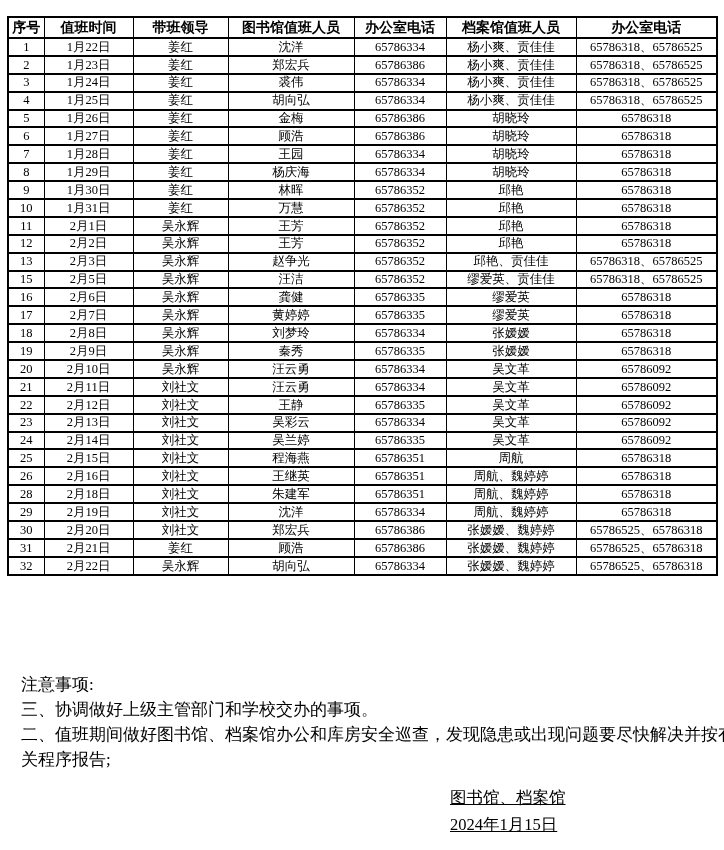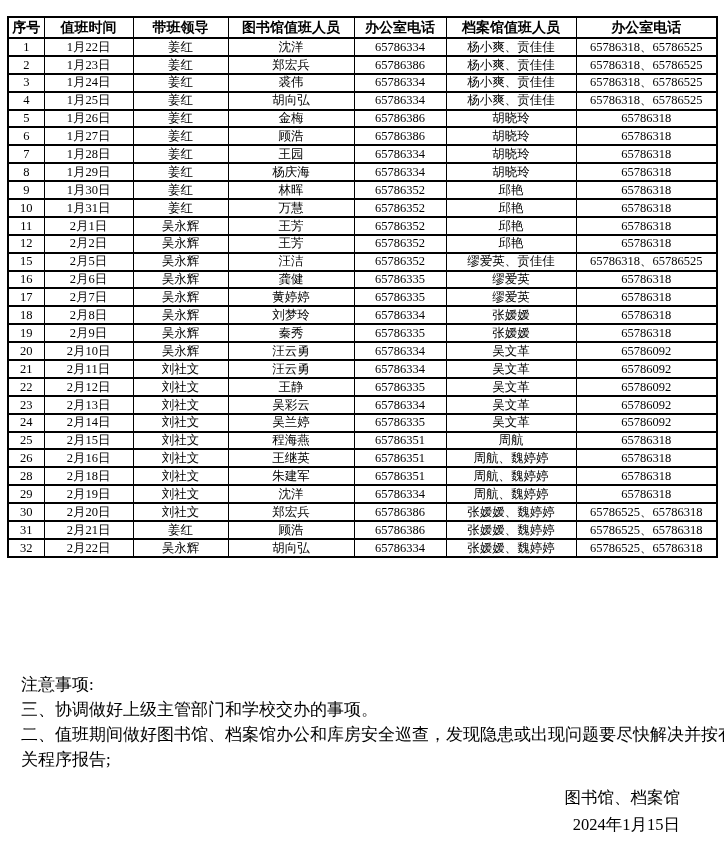--- a/index.html
+++ b/index.html
@@ -47,23 +47,24 @@
     position: absolute; left: 5px; top: 672px; width: 716px;
     font-size: 17px;
     line-height: 25px;
     text-align: left;
     margin-left: 16px;
   }
   .notes div { min-height: 25px; }
 
   .signature {
     position: absolute; left: 450px; top: 784px; width: 230px;
-    text-align: right;
+    text-align: left;
     font-size: 16.5px;
     line-height: 27px;
+    text-decoration: underline;
   }
 </style>
 </head>
 <body>
 
 <div class="page">
 
   <table class="duty">
     <colgroup>
       <col style="width:36px">
@@ -188,20 +189,29 @@
         <tr>
           <td>12</td>
           <td>2月2日</td>
           <td>吴永辉</td>
           <td>王芳</td>
           <td>65786352</td>
           <td>邱艳</td>
           <td>65786318</td>
         </tr>
         <tr>
+          <td>13</td>
+          <td>2月3日</td>
+          <td>吴永辉</td>
+          <td>赵争光</td>
+          <td>65786352</td>
+          <td>邱艳、贡佳佳</td>
+          <td>65786318、65786525</td>
+        </tr>
+        <tr>
           <td>15</td>
           <td>2月5日</td>
           <td>吴永辉</td>
           <td>汪洁</td>
           <td>65786352</td>
           <td>缪爱英、贡佳佳</td>
           <td>65786318、65786525</td>
         </tr>
         <tr>
           <td>16</td>

